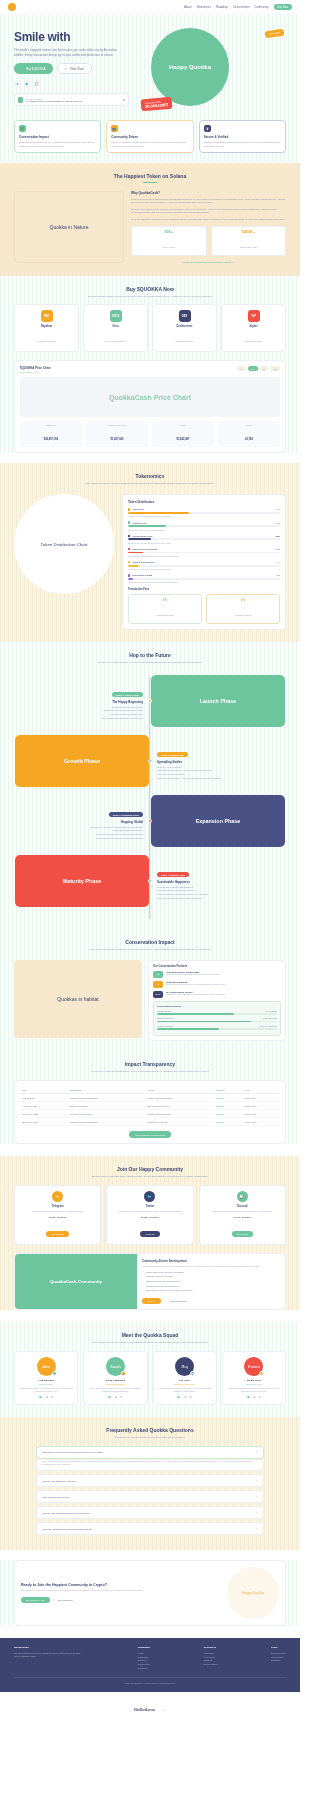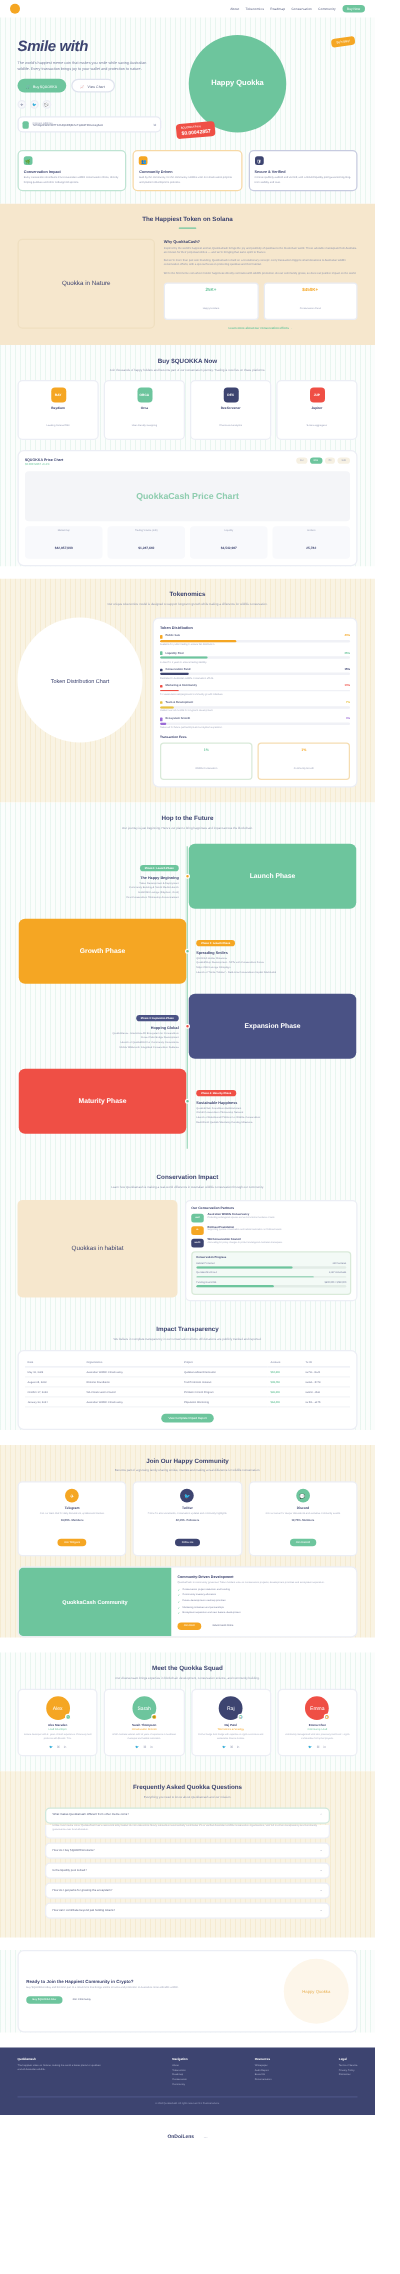--- a/index.html
+++ b/index.html
@@ -30,21 +30,21 @@
   nav a { font-size:2.6px; color:#5a6283; text-decoration:none; letter-spacing:.1px;}
   .nav-cta {
     background:#6dc59d; color:#fff; font-size:2.6px; padding:1.6px 4px; border-radius:5px;
     border:none;
   }
 
   
   .hero { position:relative; padding: 10px 0 6px; overflow:hidden; }
   .hero-inner { display:flex; padding:0 14px; gap:6px; }
   .hero-left { width:125px; padding-top:6px; }
-  h1.hero-title { font-size:12px; font-weight:800; color:#3d4470; letter-spacing:-.3px;font-style:italic; }
+  h1.hero-title { font-size:12px; font-weight:800; color:#3d4470; letter-spacing:-.3px; }
   .hero-sub { font-size:3px; line-height:1.55; color:#7b82a0; margin-top:4px; width:108px;}
   .hero-btns { display:flex; gap:4px; margin-top:6px; }
   .btn-green { background:#6dc59d;color:#fff;font-size:2.8px;padding:2.6px 7px;border-radius:7px;border:none;display:flex;align-items:center;gap:2px;}
   .btn-ghost { background:#fff;color:#5a6283;font-size:2.8px;padding:2.6px 7px;border-radius:7px;border:1px solid #dfe3ee;display:flex;align-items:center;gap:2px;}
   .socials { display:flex; gap:3px; margin-top:6px; }
   .soc { width:7px;height:7px;border-radius:50%;background:#f7f8fb;display:flex;align-items:center;justify-content:center;font-size:3px;color:#5a6283;border:1px solid #eceef5;}
   .contract-box {
     margin-top:6px; background:#fff;border:1px solid #e7eaf3;border-radius:4px;
     padding:2.5px 3px; display:flex; align-items:center; gap:3px; width:115px;
   }

